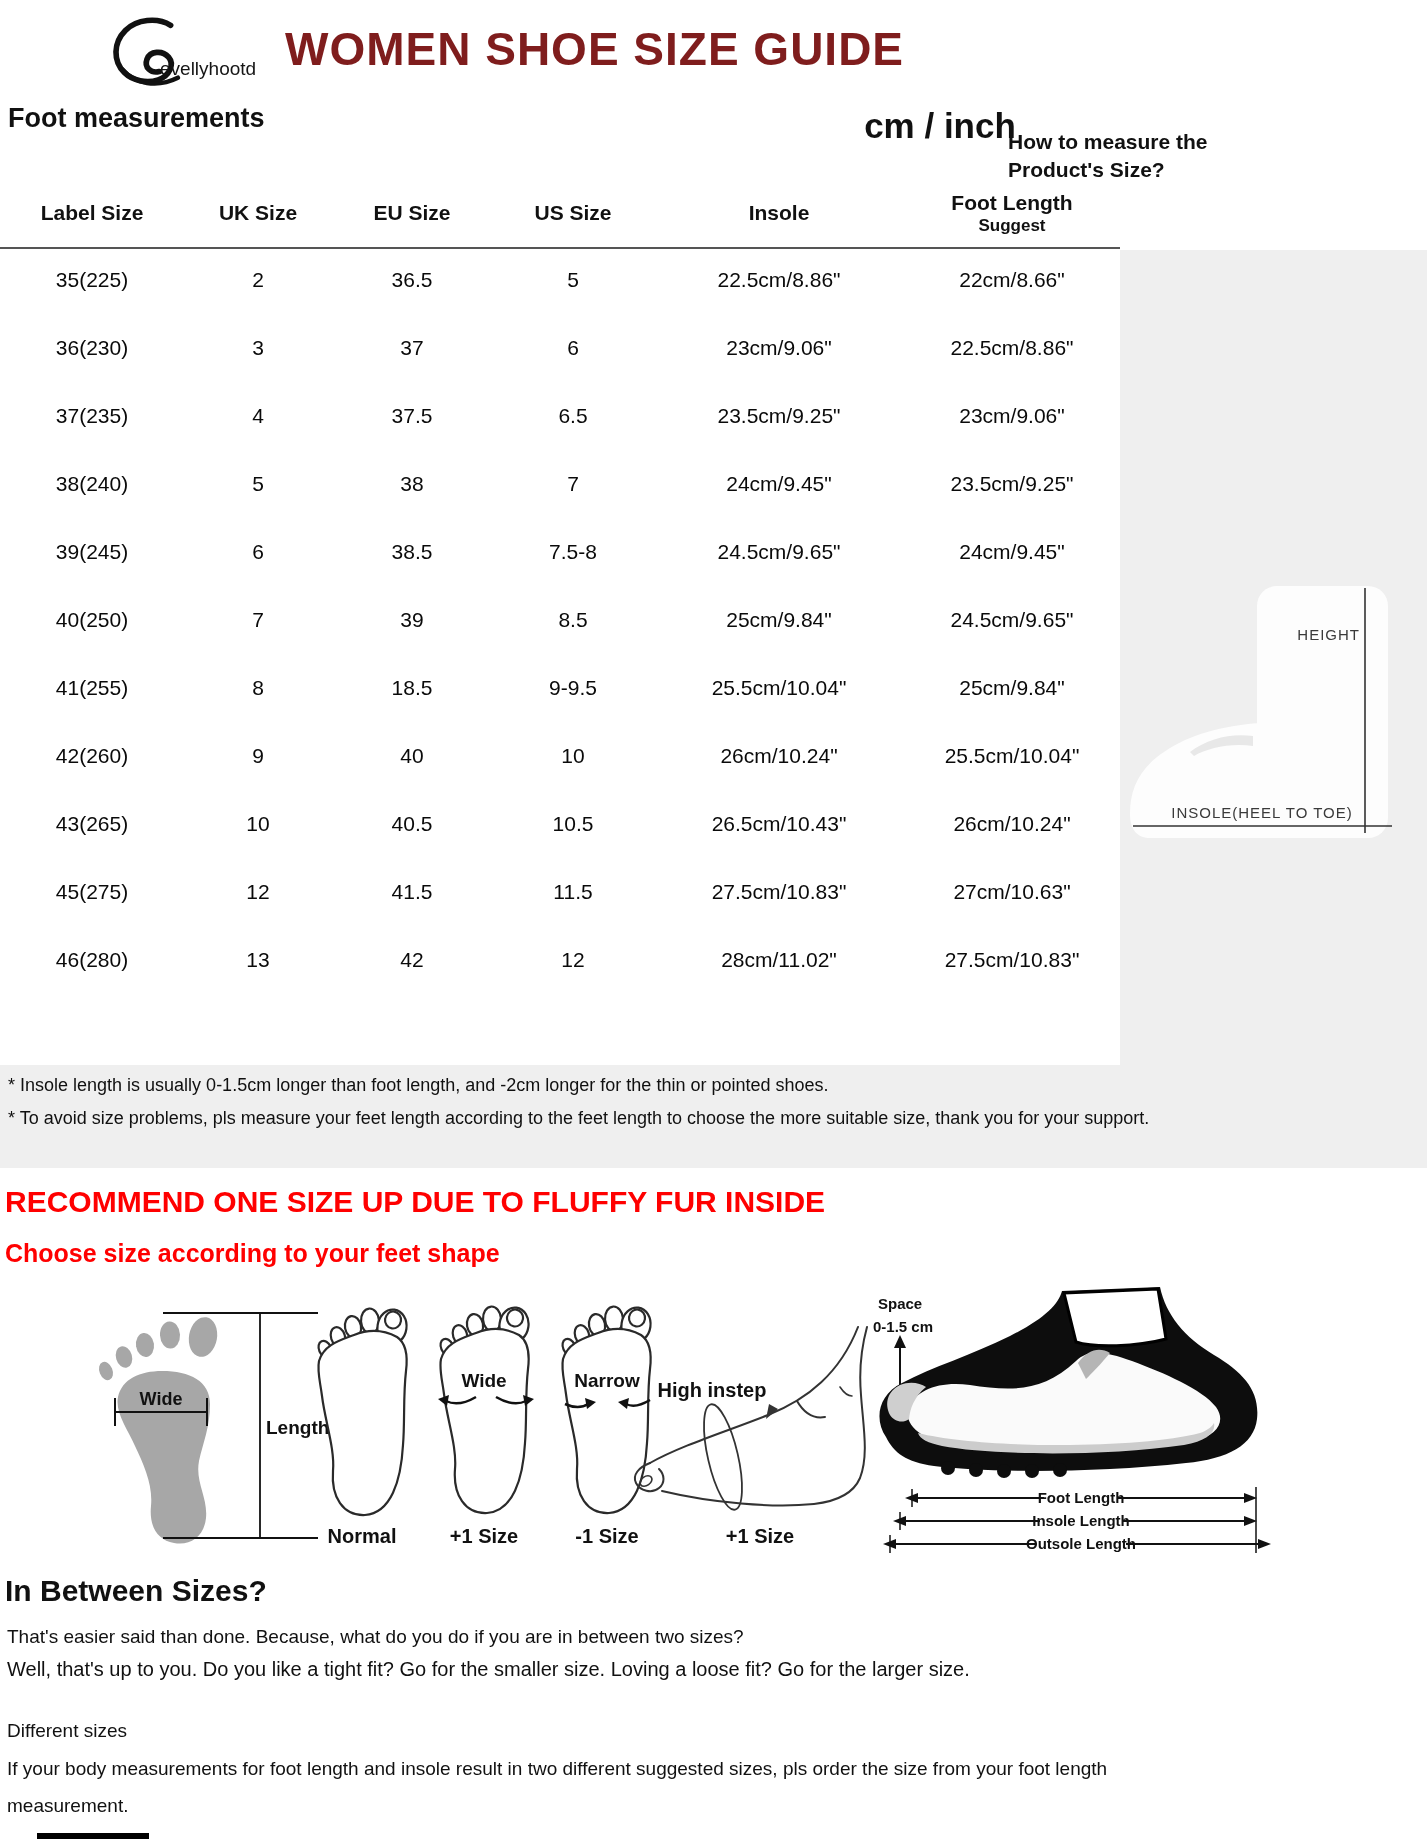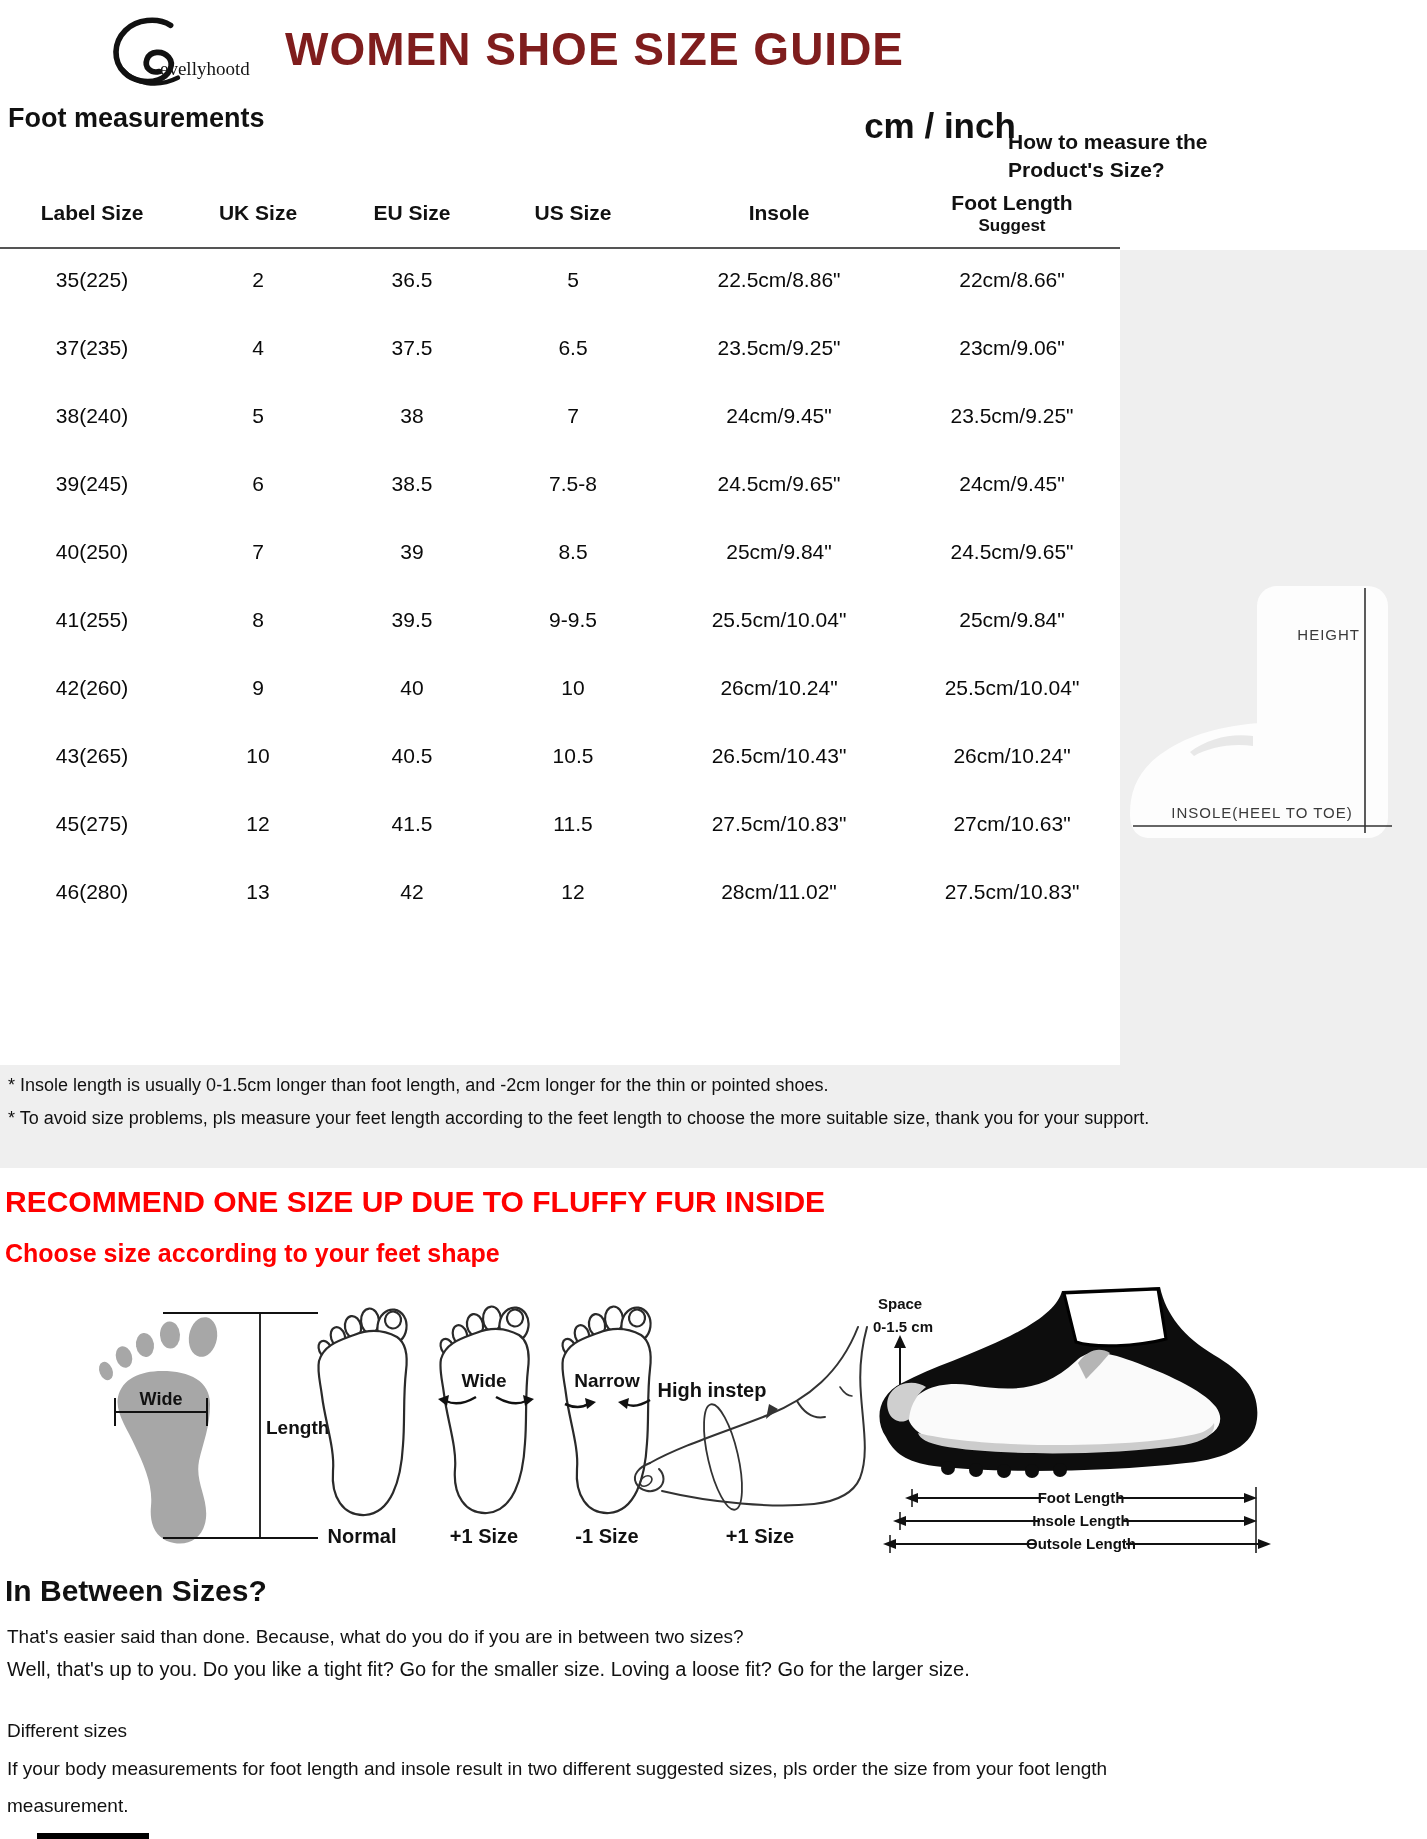--- a/index.html
+++ b/index.html
@@ -1,21 +1,21 @@
 <!DOCTYPE html>
 <html><head>
 <meta charset="utf-8">
 <style>
   * { margin:0; padding:0; box-sizing:border-box; }
   body { background:#fff; font-family:"Liberation Sans", sans-serif; color:#111; }
   #page { position:relative; width:1427px; height:1839px; background:#fff; overflow:hidden; }
 
   
   .logo-mark { position:absolute; left:112px; top:16px; width:72px; height:70px; }
-  .brand-text { position:absolute; left:160px; top:58px; font-size:19px; color:#151515;font-family:Liberation Serif, serif; }
+  .brand-text { position:absolute; left:160px; top:58px; font-size:19px; color:#151515; }
   .main-title { position:absolute; left:285px; top:22px; font-size:46px; font-weight:bold;
                 letter-spacing:1px; color:#7f1d1d; }
 
   
   .foot-meas { position:absolute; left:8px; top:103px; font-size:27px; font-weight:bold; }
   .cm-inch   { position:absolute; left:830px; top:106px; width:220px; text-align:center;
                font-size:35px; font-weight:bold; }
   .how-to    { position:absolute; left:1008px; top:128px; width:268px; text-align:left;
                font-size:21px; font-weight:bold; line-height:28px; }
 
@@ -113,20 +113,28 @@
     <tbody>
         <tr>
           <td>35(225)</td>
           <td>2</td>
           <td>36.5</td>
           <td>5</td>
           <td>22.5cm/8.86"</td>
           <td>22cm/8.66"</td>
         </tr>
         <tr>
+          <td>36(230)</td>
+          <td>3</td>
+          <td>37</td>
+          <td>6</td>
+          <td>23cm/9.06"</td>
+          <td>22.5cm/8.86"</td>
+        </tr>
+        <tr>
           <td>37(235)</td>
           <td>4</td>
           <td>37.5</td>
           <td>6.5</td>
           <td>23.5cm/9.25"</td>
           <td>23cm/9.06"</td>
         </tr>
         <tr>
           <td>38(240)</td>
           <td>5</td>
@@ -147,21 +155,21 @@
           <td>40(250)</td>
           <td>7</td>
           <td>39</td>
           <td>8.5</td>
           <td>25cm/9.84"</td>
           <td>24.5cm/9.65"</td>
         </tr>
         <tr>
           <td>41(255)</td>
           <td>8</td>
-          <td>39.5</td>
+          <td>18.5</td>
           <td>9-9.5</td>
           <td>25.5cm/10.04"</td>
           <td>25cm/9.84"</td>
         </tr>
         <tr>
           <td>42(260)</td>
           <td>9</td>
           <td>40</td>
           <td>10</td>
           <td>26cm/10.24"</td>

